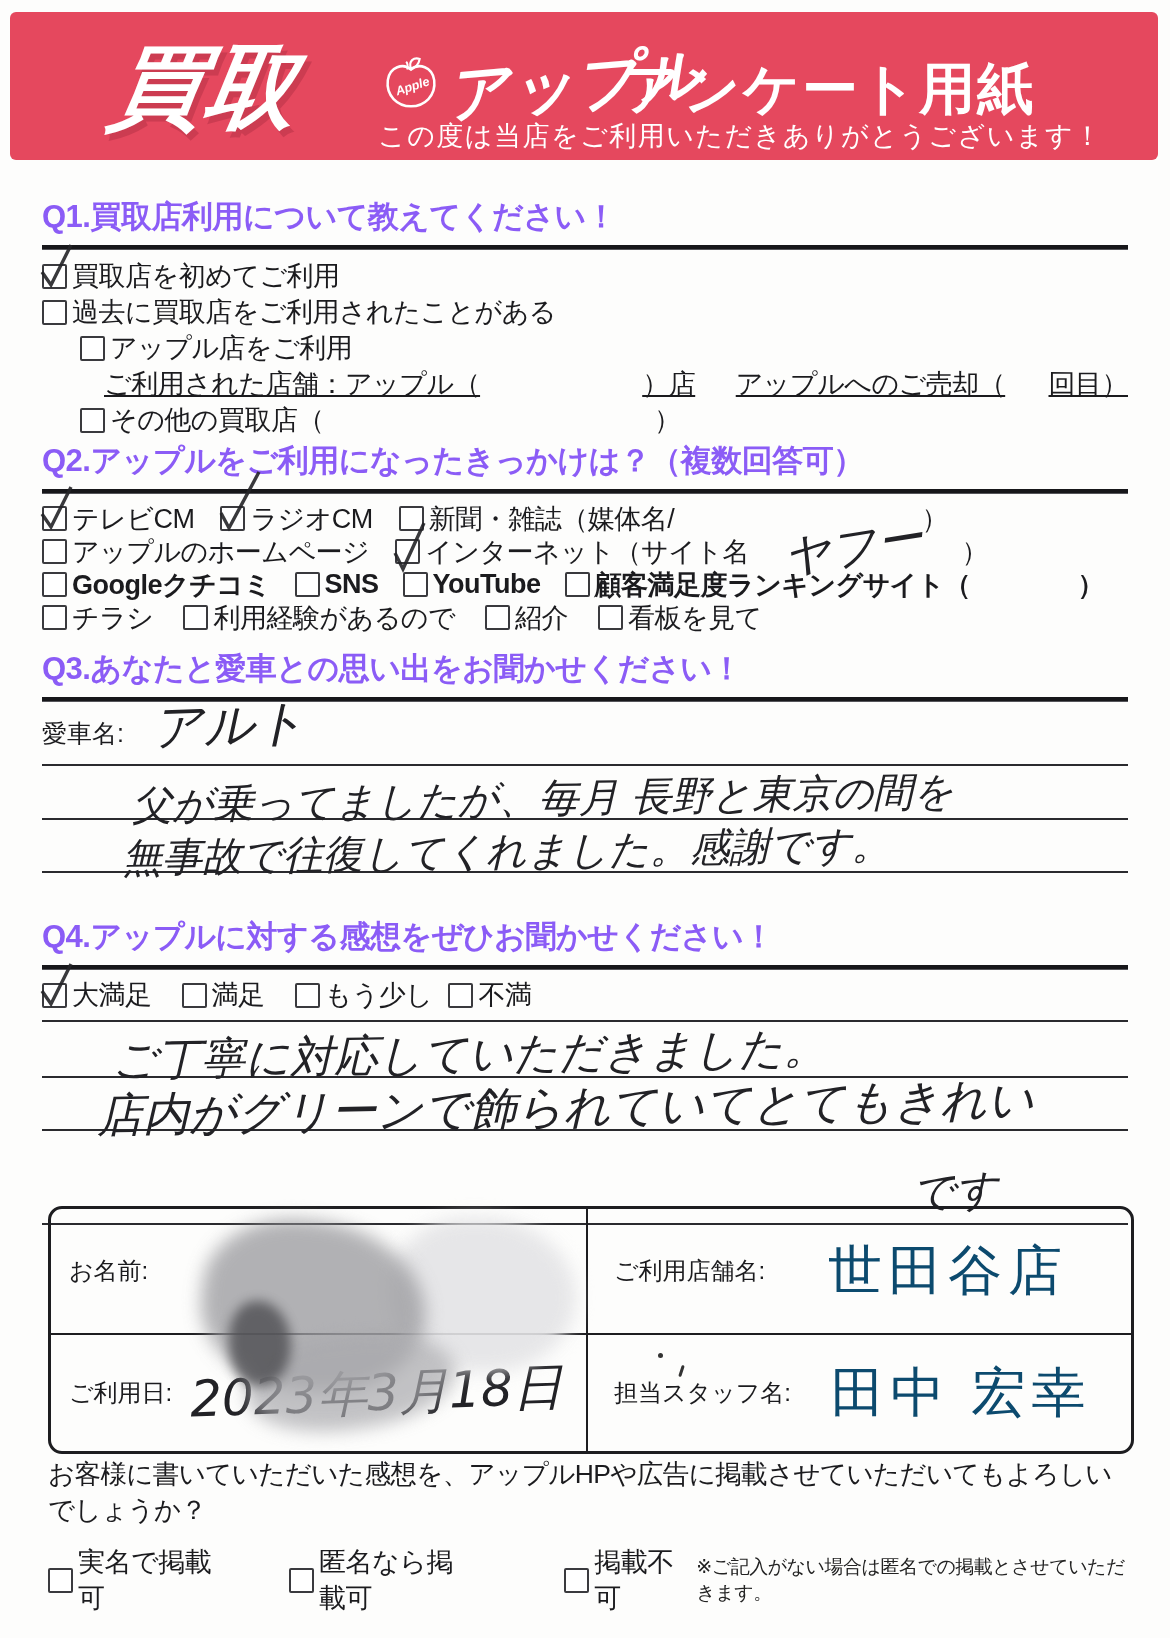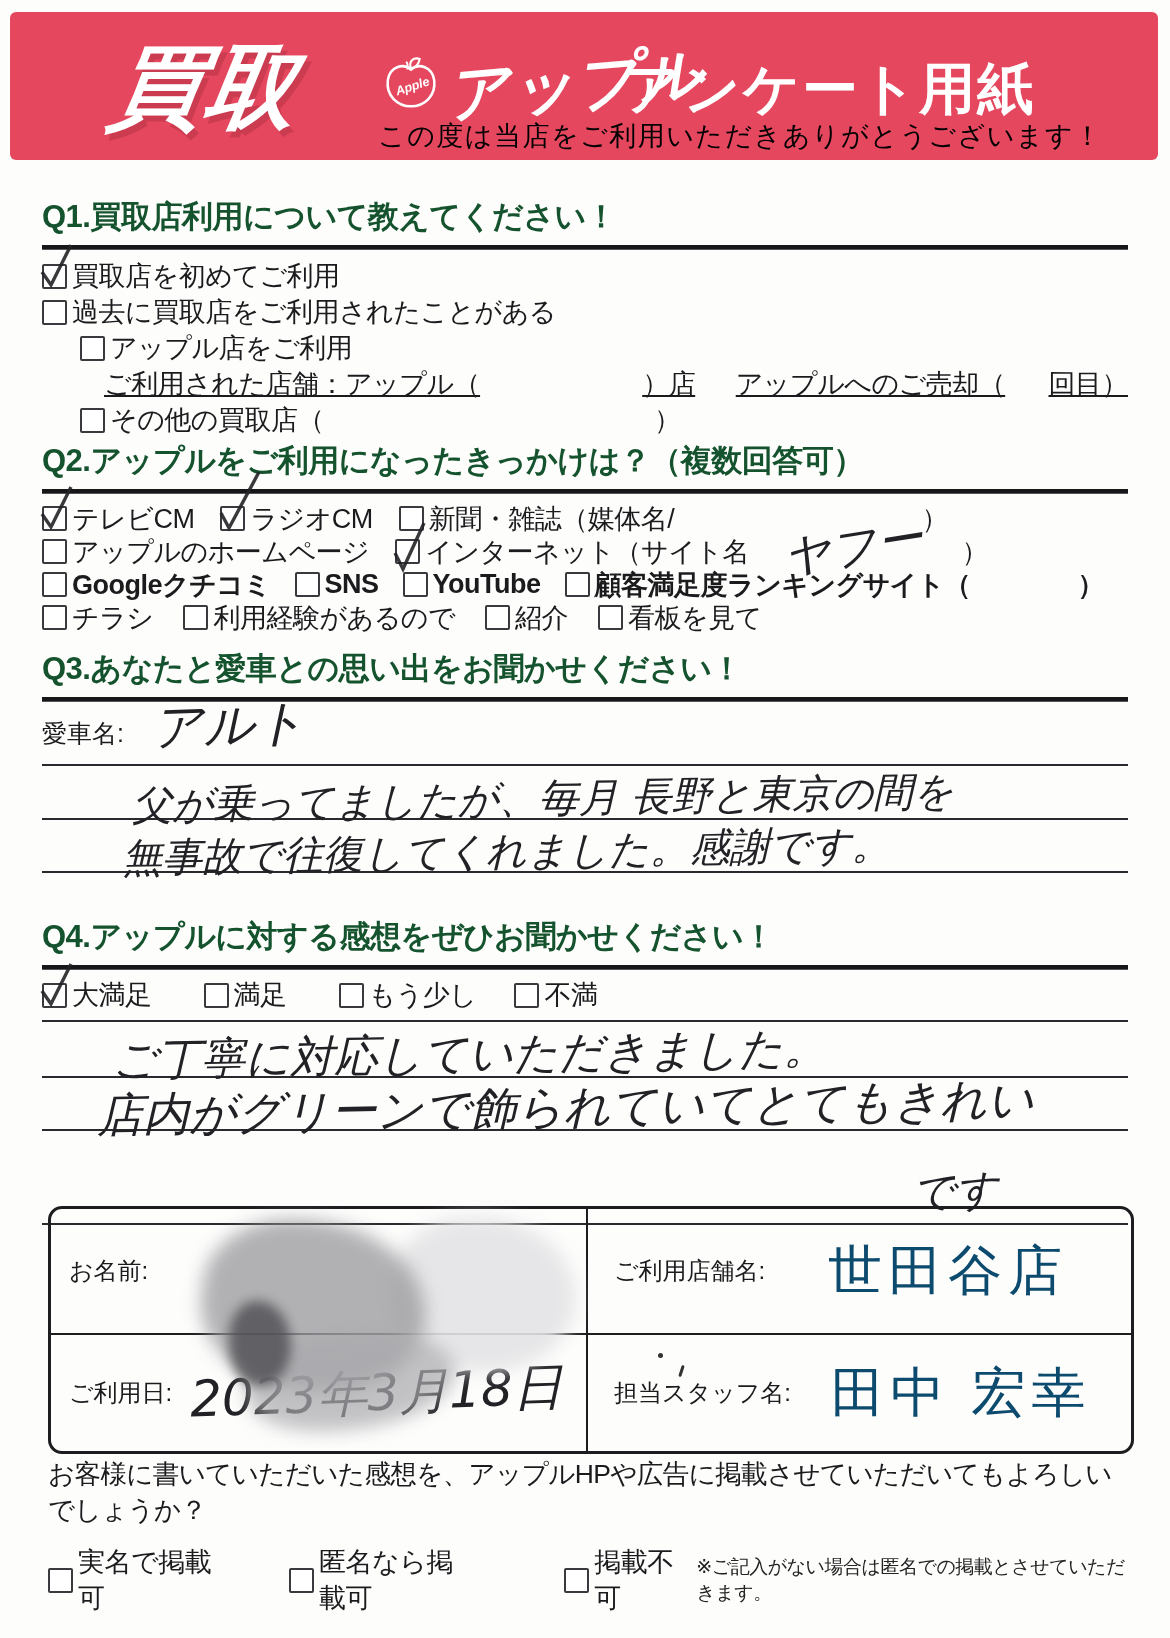--- a/index.html
+++ b/index.html
@@ -16,25 +16,25 @@
   }
   .apple-logo{position:absolute;left:372px;top:44px;width:58px;height:58px;}
   .apple-script{
     position:absolute;left:436px;top:30px;font-size:62px;font-weight:700;font-style:italic;
     color:#ffffff;transform:rotate(-5deg);letter-spacing:1px;
   }
   .form-title{
     position:absolute;left:614px;top:40px;font-size:56px;font-weight:900;color:#ffffff;letter-spacing:2px;
   }
   .banner-sub{
-    position:absolute;left:368px;top:106px;font-size:27px;color:#000000;letter-spacing:1.5px;font-weight:500;
+    position:absolute;left:368px;top:106px;font-size:27px;color:#ffffff;letter-spacing:1.5px;font-weight:500;
   }
   
   .q{position:absolute;left:42px;width:1086px;}
-  .q h2{margin:0;font-size:31px;font-weight:800;letter-spacing:-0.5px;color:#14532d;}
+  .q h2{margin:0;font-size:31px;font-weight:800;letter-spacing:-0.5px;color:#8b5cf6;}
   .rule{height:0;border-top:4px solid #17171a;border-bottom:1px solid #55555a;margin-top:7px;}
   .opts{margin-top:8px;}
   .opt-row{display:flex;align-items:center;font-size:27px;height:36px;white-space:nowrap;}
   .opt-item{display:flex;align-items:center;}
   .lbl{letter-spacing:-0.5px;}
   .indent1{padding-left:38px;}
   .indent2{padding-left:62px;text-decoration:underline;}
   .spacer{display:inline-block;height:1px;}
   
   .cb{position:relative;display:inline-block;width:21px;height:21px;border:2.5px solid #3a3a3e;
@@ -42,21 +42,21 @@
   .cb .tick{position:absolute;left:-5px;top:-27px;overflow:visible;}
   
   .ans{position:relative;border-bottom:2px solid #2a2a2e;}
   .hw{font-style:italic;color:#222226;font-family:"DejaVu Sans",sans-serif;}
   .carname-row{height:62px;display:flex;align-items:center;}
   .car-label{font-size:25px;letter-spacing:0;}
   .hw-car{font-size:50px;margin-left:28px;transform:rotate(-2deg);position:relative;top:-8px;}
   .hw-line{position:absolute;left:60px;bottom:-8px;font-size:40px;white-space:nowrap;transform:rotate(-1deg);}
   .q3-l1{left:90px;}
   .q3-l2{left:80px;}
-  .cb-row{display:flex;align-items:center;font-size:27px;height:50px;border-bottom:2px solid #2a2a2e;gap:22px;}
+  .cb-row{display:flex;align-items:center;font-size:27px;height:50px;border-bottom:2px solid #2a2a2e;}
   .q4-l1{font-size:44px;left:70px;}
   .q4-l2{font-size:46px;left:55px;bottom:-10px;}
   .q4-l3{position:absolute;left:870px;bottom:4px;font-size:42px;transform:rotate(-2deg);}
   
   .info-table{
     position:absolute;left:48px;top:1206px;width:1080px;height:242px;
     border:3px solid #1d1d20;border-radius:14px;display:grid;
     grid-template-columns:537px 1fr;grid-template-rows:126px 1fr;overflow:visible;
   }
   .cell{position:relative;display:flex;align-items:center;padding-left:26px;}

